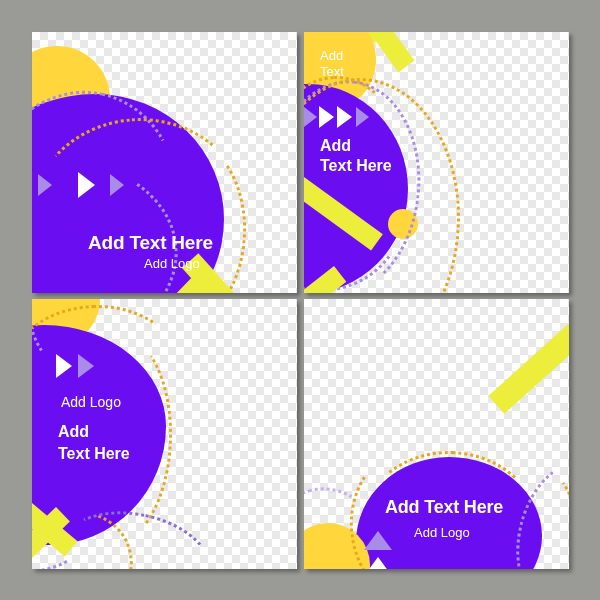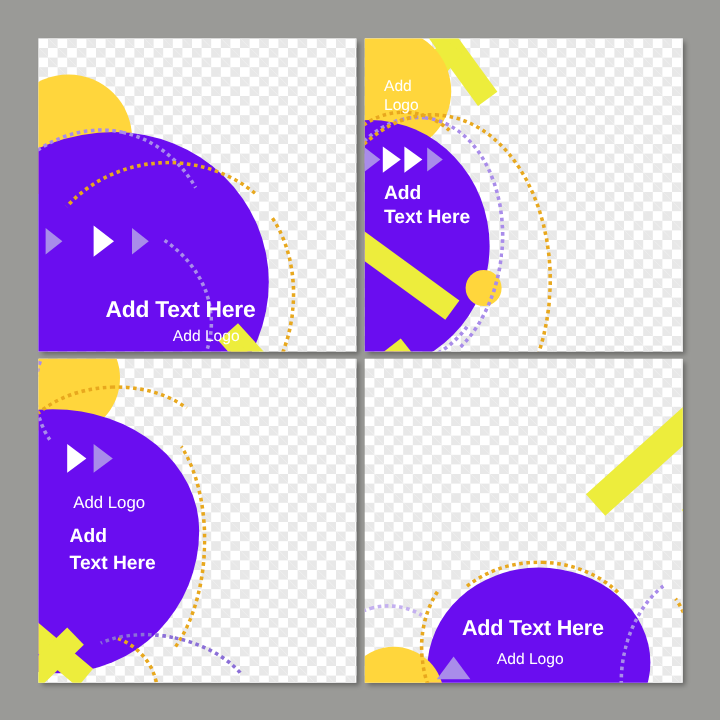--- a/index.html
+++ b/index.html
@@ -23,21 +23,21 @@
       linear-gradient(45deg,#e8e8e8 25%,transparent 25%,transparent 75%,#e8e8e8 75%),
       linear-gradient(45deg,#e8e8e8 25%,transparent 25%,transparent 75%,#e8e8e8 75%);
     background-size:16px 16px;
     background-position:0 0, 8px 8px;
   }
   #panel-1{left:32px;  top:32px;  width:265px;height:261px;}
   #panel-2{left:304px; top:32px;  width:265px;height:261px;}
   #panel-3{left:32px;  top:299px; width:265px;height:270px;}
   #panel-4{left:304px; top:299px; width:265px;height:270px;}
 
-  .layer{position:absolute;left:0;top:16px;width:100%;height:100%;}
+  .layer{position:absolute;left:0;top:0;width:100%;height:100%;}
   .circle{position:absolute;border-radius:50%;}
   .yellow-dot{position:absolute;border-radius:50%;background:#FFD63C;}
 
   .chev{position:absolute;}
   .chev i{
     display:block;position:absolute;
     background:#EDED3C;
   }
 
   .tri{position:absolute;width:0;height:0;}
@@ -116,21 +116,21 @@
         <i style="left:0px;top:0px;width:20px;height:120px;transform:rotate(-54deg);transform-origin:top left;"></i>
         <i style="left:60px;top:86px;width:20px;height:90px;transform:rotate(52deg);transform-origin:top left;"></i>
       </div>
 
       <div class="tri tri-r" style="left:0px;top:75px;border-left:13px solid #A98CEA;border-top-width:10px;border-bottom-width:10px;"></div>
       <div class="tri tri-r" style="left:15px;top:74px;border-left:15px solid #FFFFFF;border-top-width:11px;border-bottom-width:11px;"></div>
       <div class="tri tri-r" style="left:33px;top:74px;border-left:15px solid #FFFFFF;border-top-width:11px;border-bottom-width:11px;"></div>
       <div class="tri tri-r" style="left:52px;top:75px;border-left:13px solid #A98CEA;border-top-width:10px;border-bottom-width:10px;"></div>
 
       <div class="txt t-sub" style="left:16px;top:16px;font-size:13px;">Add</div>
-      <div class="txt t-sub" style="left:16px;top:32px;font-size:13px;">Logo</div>
+      <div class="txt t-sub" style="left:16px;top:32px;font-size:13px;">Text</div>
 
       <div class="txt t-head" style="left:16px;top:105px;font-size:16px;">Add</div>
       <div class="txt t-head" style="left:16px;top:125px;font-size:16px;">Text Here</div>
     </div>
   </div>
 
   <div class="panel" id="panel-3">
     <div class="layer">
 
       <div class="yellow-dot" style="left:-28px;top:-48px;width:96px;height:96px;"></div>

